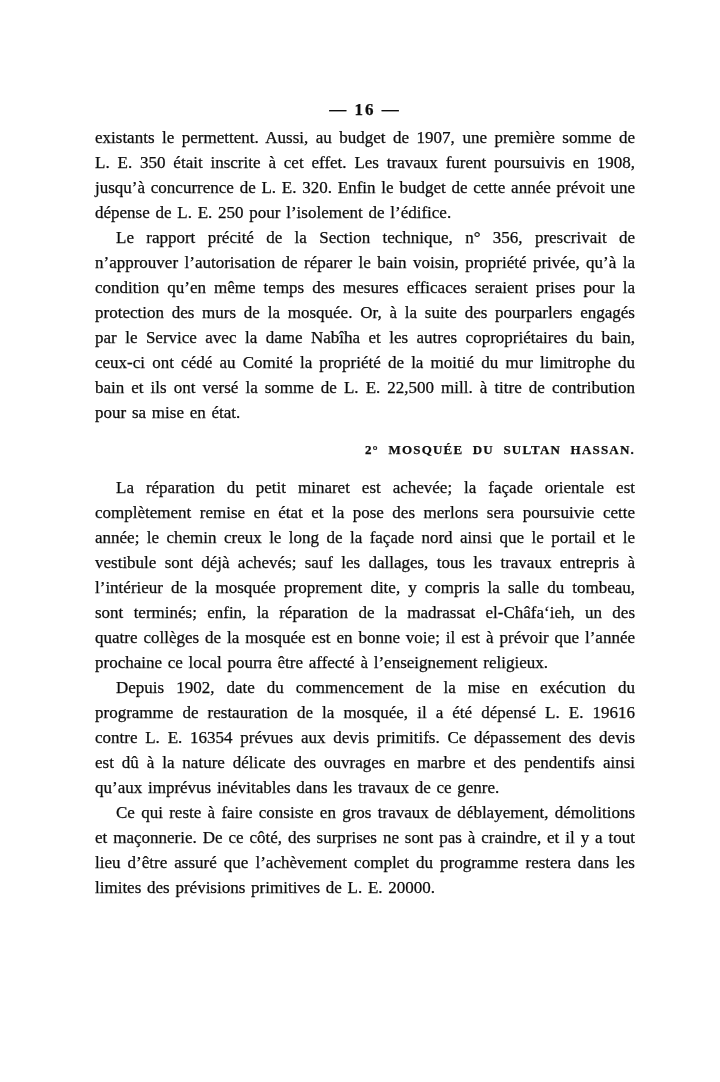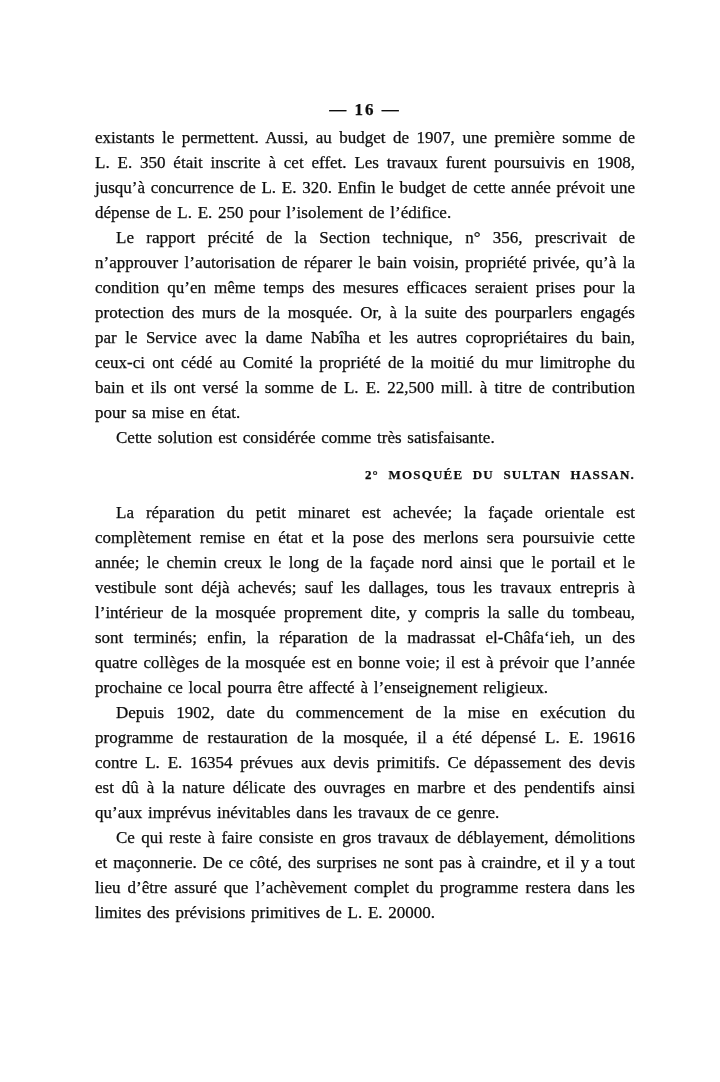--- a/index.html
+++ b/index.html
@@ -58,19 +58,18 @@
 </style>
 </head>
 <body>
 
 <div class="page">
   <div class="page-number">— 16 —</div>
 
   <div class="textblock">
     <p class="para no-indent">existants le permettent. Aussi, au budget de 1907, une première somme de L. E. 350 était inscrite à cet effet. Les travaux furent poursuivis en 1908, jusqu’à concurrence de L. E. 320. Enfin le budget de cette année prévoit une dépense de L. E. 250 pour l’isolement de l’édifice.</p>
     <p class="para">Le rapport précité de la Section technique, n° 356, prescrivait de n’approuver l’autorisation de réparer le bain voisin, propriété privée, qu’à la condition qu’en même temps des mesures efficaces seraient prises pour la protection des murs de la mosquée. Or, à la suite des pourparlers engagés par le Service avec la dame Nabîha et les autres copropriétaires du bain, ceux-ci ont cédé au Comité la propriété de la moitié du mur limitrophe du bain et ils ont versé la somme de L. E. 22,500 mill. à titre de contribution pour sa mise en état.</p>
-    <p class="para">Cette solution est considérée comme très satisfaisante.</p>
     <h2 class="heading">2° MOSQUÉE DU SULTAN HASSAN.</h2>
     <p class="para">La réparation du petit minaret est achevée; la façade orientale est complètement remise en état et la pose des merlons sera poursuivie cette année; le chemin creux le long de la façade nord ainsi que le portail et le vestibule sont déjà achevés; sauf les dallages, tous les travaux entrepris à l’intérieur de la mosquée proprement dite, y compris la salle du tombeau, sont terminés; enfin, la réparation de la madrassat el-Châfa‘ieh, un des quatre collèges de la mosquée est en bonne voie; il est à prévoir que l’année prochaine ce local pourra être affecté à l’enseignement religieux.</p>
     <p class="para">Depuis 1902, date du commencement de la mise en exécution du programme de restauration de la mosquée, il a été dépensé L. E. 19616 contre L. E. 16354 prévues aux devis primitifs. Ce dépassement des devis est dû à la nature délicate des ouvrages en marbre et des pendentifs ainsi qu’aux imprévus inévitables dans les travaux de ce genre.</p>
     <p class="para">Ce qui reste à faire consiste en gros travaux de déblayement, démolitions et maçonnerie. De ce côté, des surprises ne sont pas à craindre, et il y a tout lieu d’être assuré que l’achèvement complet du programme restera dans les limites des prévisions primitives de L. E. 20000.</p>
   </div>
 </div>
 
 </body></html>

